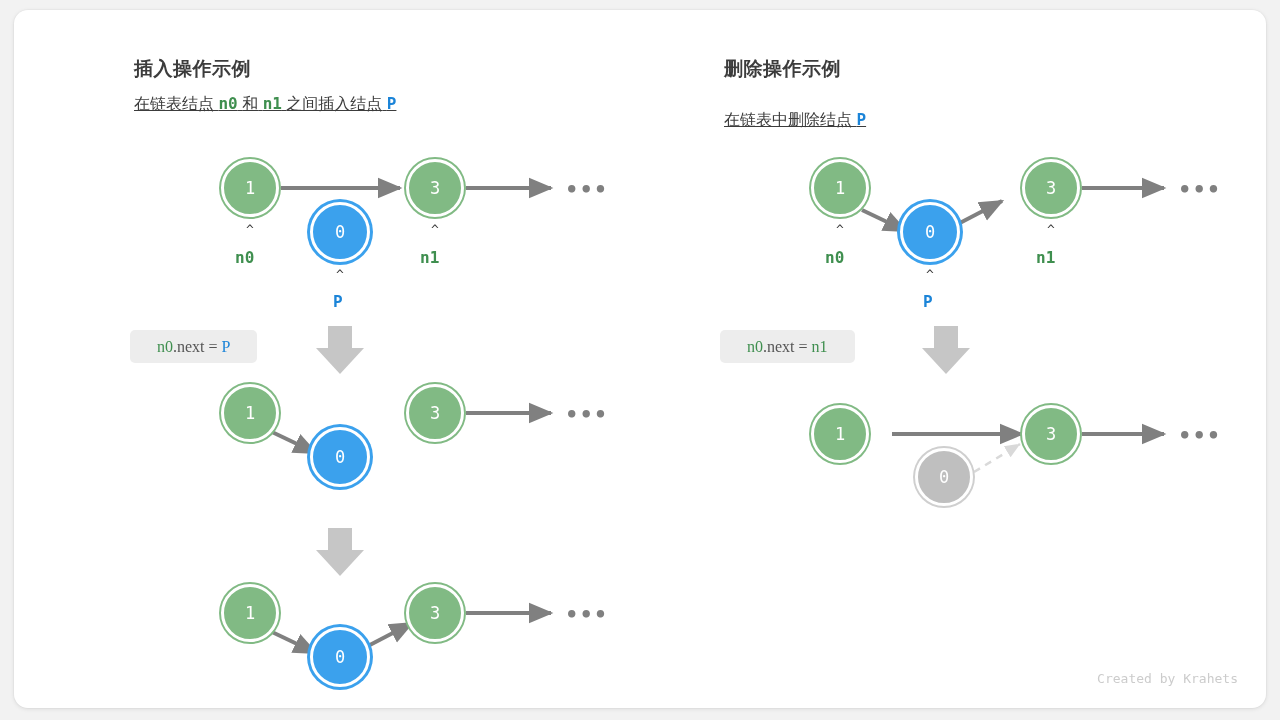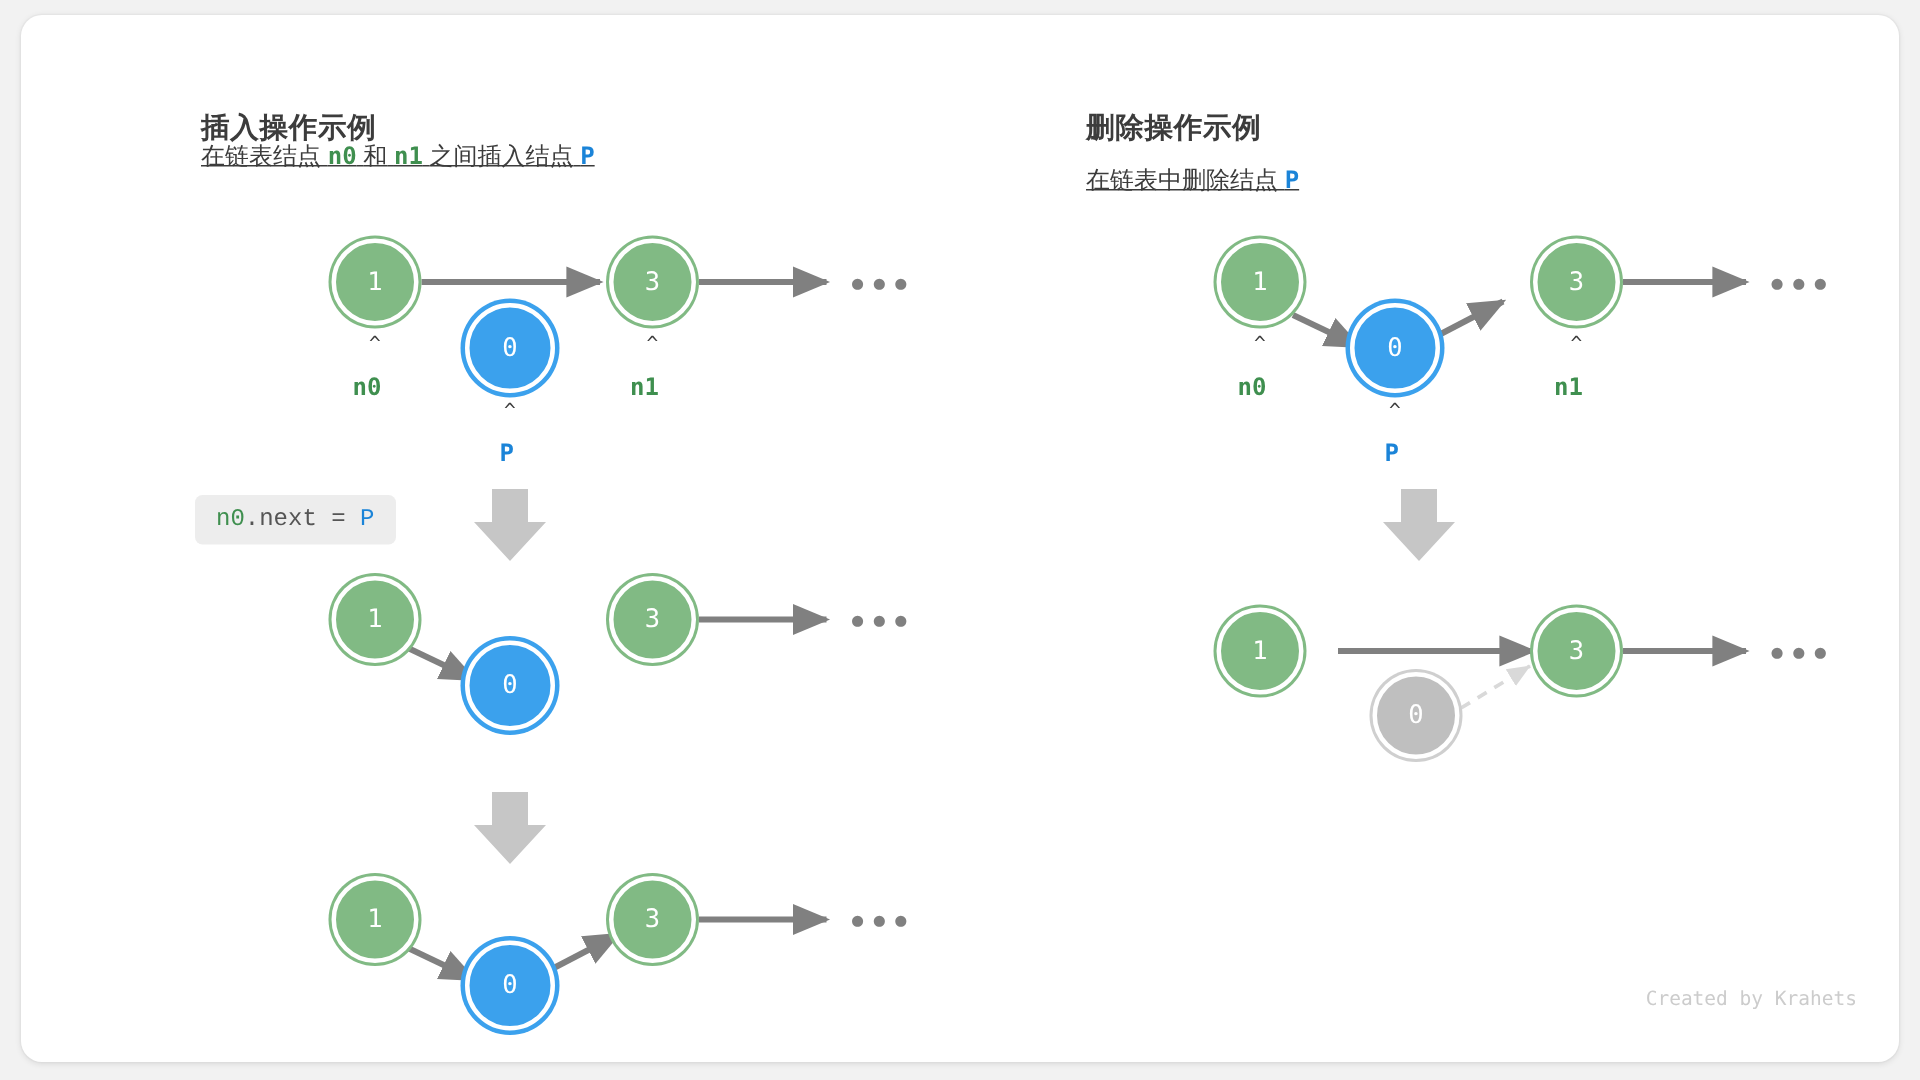--- a/index.html
+++ b/index.html
@@ -26,21 +26,20 @@
   #panel-insert { left: 0; width: 600px; }
   #panel-delete { left: 590px; width: 660px; }
 
   .panel-title {
     position: absolute;
     font-size: 19px;
     font-weight: bold;
     color: #3c3c3c;
     white-space: nowrap;
     letter-spacing: 0.5px;
-    margin-top: 16px;
   }
   .panel-subtitle {
     position: absolute;
     font-size: 16px;
     color: #3c3c3c;
     white-space: nowrap;
     text-decoration: underline;
   }
   .mono {
     font-family: "DejaVu Sans Mono", monospace;
@@ -92,22 +91,22 @@
     font-size: 16px;
     font-weight: bold;
     white-space: nowrap;
   }
 
   
   .code-chip {
     position: absolute;
     background: #ededed;
     border-radius: 5px;
-    padding: 7px 14px;
-    font-family: Liberation Mono, monospace;
+    padding: 7px 27px;
+    font-family: Liberation Serif, serif;
     font-size: 16px;
     white-space: nowrap;
     line-height: 1.2;
   }
 
   
   .dots {
     position: absolute;
     color: #808080;
     font-family: "DejaVu Sans", sans-serif;
@@ -121,21 +120,21 @@
     position: absolute;
     left: 0; top: 0;
     width: 100%; height: 100%;
     overflow: visible;
     pointer-events: none;
   }
 
   #footer {
     position: absolute;
     right: 28px;
-    bottom: 34px;
+    bottom: 22px;
     font-family: "DejaVu Sans Mono", monospace;
     font-size: 13px;
     color: #cccccc;
     white-space: nowrap;
   }
 </style>
 </head>
 <body>
 
 <div id="card">
@@ -263,20 +262,23 @@
     <div class="ptr-label tok-blue" style="left:319px; top:282px;">P</div>
 
     <div class="node node-green" style="left:418px; top:149px; width:58px; height:58px;">
       <span>3</span>
     </div>
     <div class="caret" style="left:443px; top:213px;">^</div>
     <div class="ptr-label tok-green" style="left:432px; top:238px;">n1</div>
 
     <div class="dots" style="left:574px; top:170px;">•••</div>
 
+    <div class="code-chip" style="left:116px; top:320px;">
+      <span class="tok-green">n0</span><span class="tok-gray">.next = </span><span class="tok-green">n1</span>
+    </div>
     <svg class="edges">
       <path d="M330,316 h24 v22 h12 l-24,26 l-24,-26 h12 z" fill="#c6c6c6"></path>
     </svg>
 
     <div class="node node-green" style="left:207px; top:395px; width:58px; height:58px;">
       <span>1</span>
     </div>
     <div class="node node-gray" style="left:311px; top:438px; width:58px; height:58px;">
       <span>0</span>
     </div>

